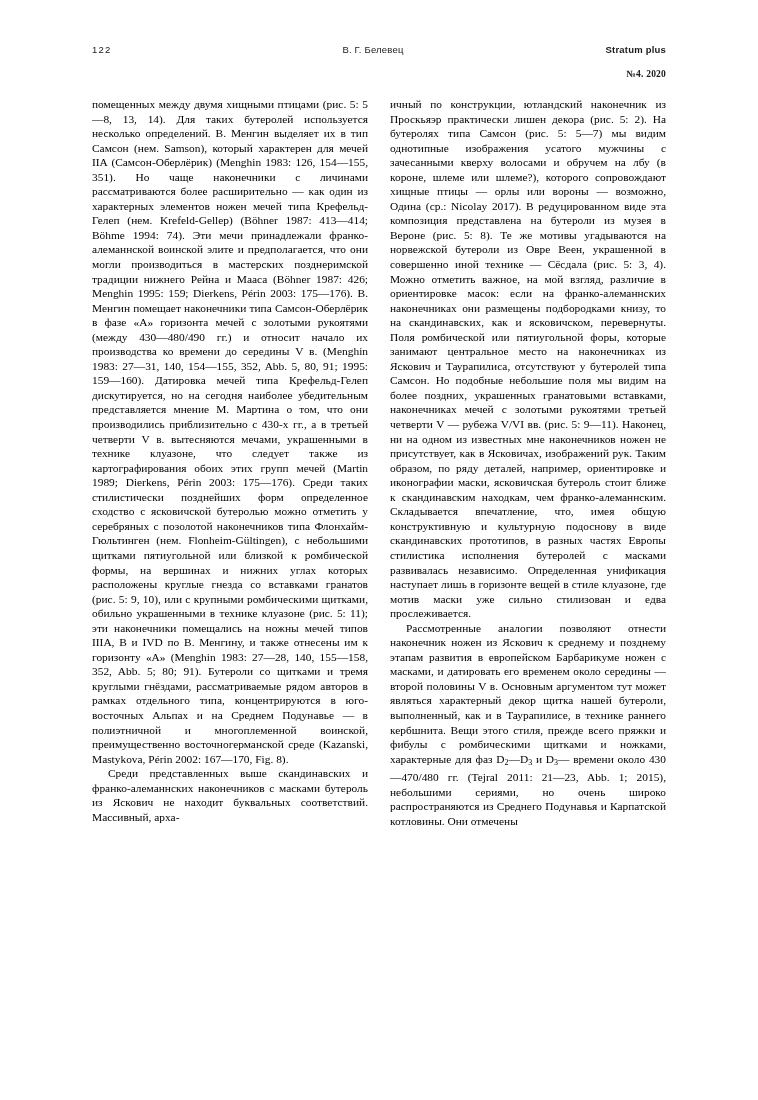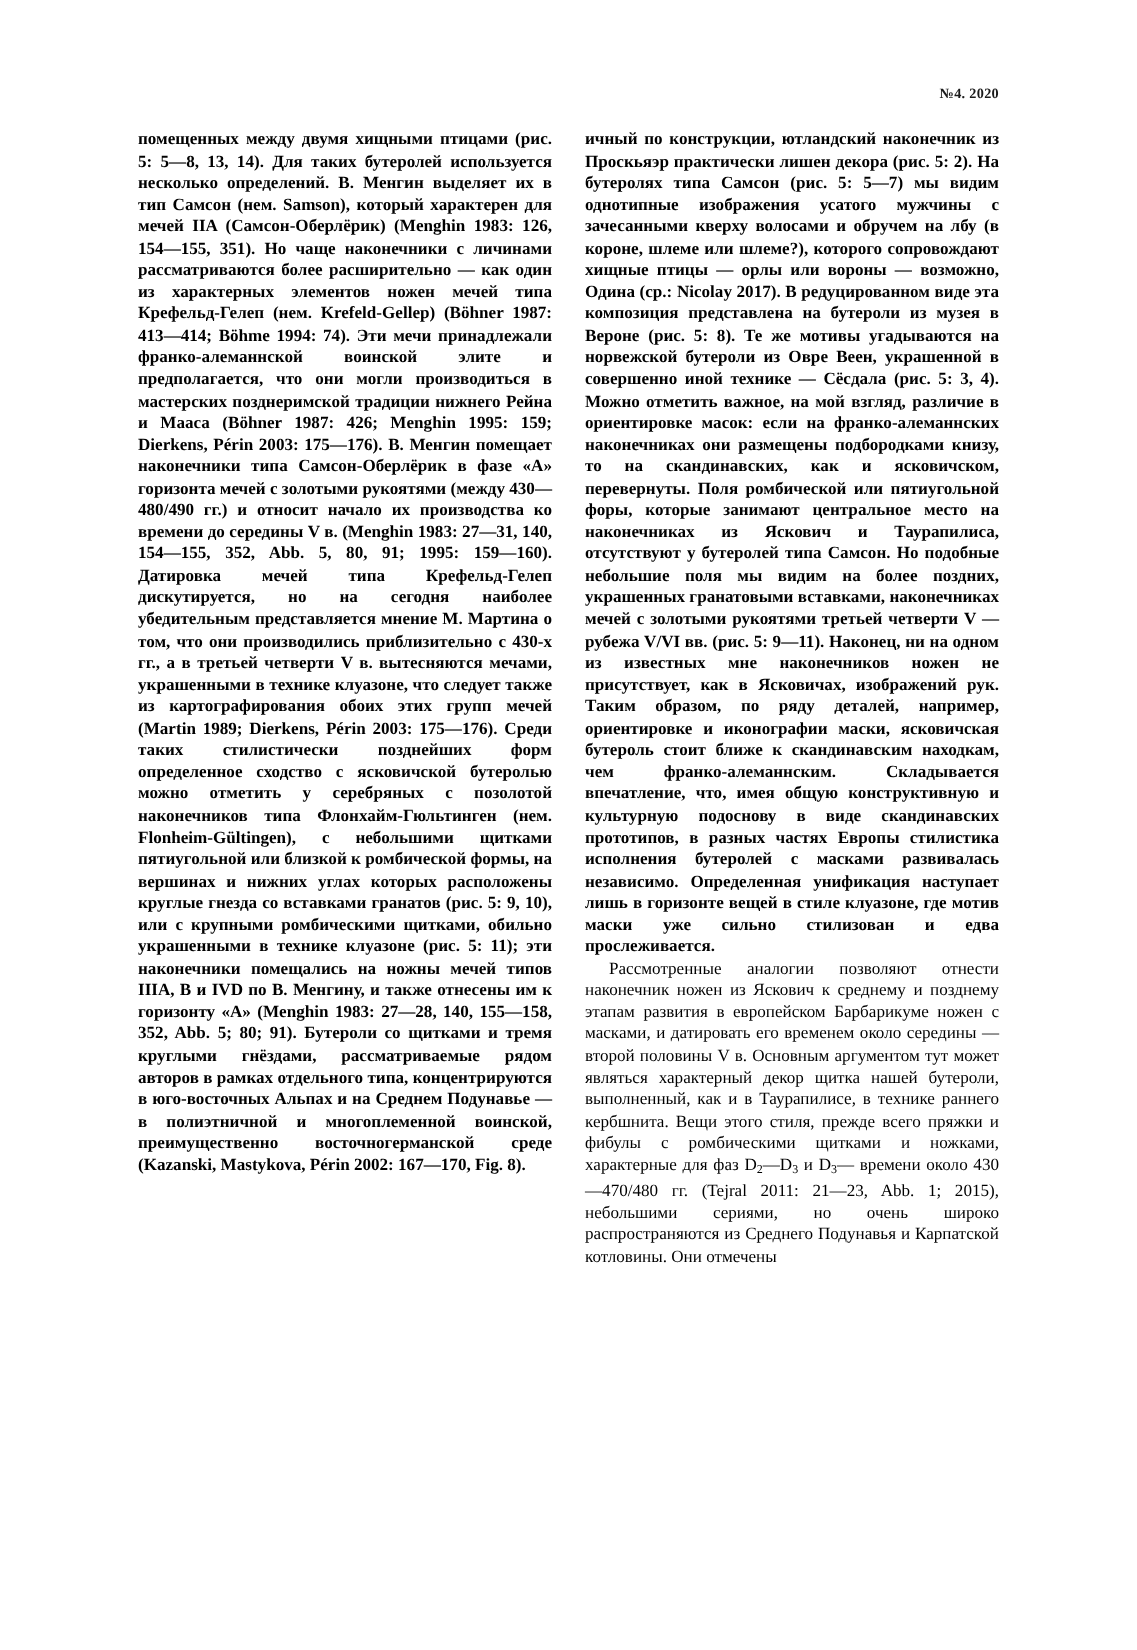--- a/index.html
+++ b/index.html
@@ -71,38 +71,43 @@
     font-size: 11.4px;
     line-height: 14.55px;
     text-align: justify;
     text-justify: inter-word;
     hyphens: manual;
     text-indent: 16px;
     color: #000;
   }
   p.body-text.cont {
     text-indent: 0;
-    font-weight: bold;
   }
   sub {
     font-size: 8px;
     vertical-align: -2px;
   }
 </style>
 </head>
 <body>
 
 <div class="page">
 
+  <div class="header-row">
+    <div class="header-page-number">122</div>
+    <div class="header-author">В. Г. Белевец</div>
+    <div class="header-journal">Stratum plus</div>
+  </div>
 
   <div class="header-issue">№4. 2020</div>
 
   <div class="columns">
     <div class="col">
       <p class="body-text cont">помещенных между двумя хищными птицами (рис. 5: 5—8, 13, 14). Для таких бутеролей используется несколько определений. В. Менгин выделяет их в тип Самсон (нем. Samson), который характерен для мечей IIA (Самсон-Оберлёрик) (Menghin 1983: 126, 154—155, 351). Но чаще наконечники с личинами рассматриваются более расширительно — как один из характерных элементов ножен мечей типа Крефельд-Гелеп (нем. Krefeld-Gellep) (Böhner 1987: 413—414; Böhme 1994: 74). Эти мечи принадлежали франко-алеманнской воинской элите и предполагается, что они могли производиться в мастерских позднеримской традиции нижнего Рейна и Мааса (Böhner 1987: 426; Menghin 1995: 159; Dierkens, Périn 2003: 175—176). В. Менгин помещает наконечники типа Самсон-Оберлёрик в фазе «А» горизонта мечей с золотыми рукоятями (между 430—480/490 гг.) и относит начало их производства ко времени до середины V в. (Menghin 1983: 27—31, 140, 154—155, 352, Abb. 5, 80, 91; 1995: 159—160). Датировка мечей типа Крефельд-Гелеп дискутируется, но на сегодня наиболее убедительным представляется мнение М. Мартина о том, что они производились приблизительно с 430-х гг., а в третьей четверти V в. вытесняются мечами, украшенными в технике клуазоне, что следует также из картографирования обоих этих групп мечей (Martin 1989; Dierkens, Périn 2003: 175—176). Среди таких стилистически позднейших форм определенное сходство с ясковичской бутеролью можно отметить у серебряных с позолотой наконечников типа Флонхайм-Гюльтинген (нем. Flonheim-Gültingen), с небольшими щитками пятиугольной или близкой к ромбической формы, на вершинах и нижних углах которых расположены круглые гнезда со вставками гранатов (рис. 5: 9, 10), или с крупными ромбическими щитками, обильно украшенными в технике клуазоне (рис. 5: 11); эти наконечники помещались на ножны мечей типов IIIА, B и IVD по В. Менгину, и также отнесены им к горизонту «А» (Menghin 1983: 27—28, 140, 155—158, 352, Abb. 5; 80; 91). Бутероли со щитками и тремя круглыми гнёздами, рассматриваемые рядом авторов в рамках отдельного типа, концентрируются в юго-восточных Альпах и на Среднем Подунавье — в полиэтничной и многоплеменной воинской, преимущественно восточногерманской среде (Kazanski, Mastykova, Périn 2002: 167—170, Fig. 8).</p>
+      <p class="body-text">Среди представленных выше скандинавских и франко-алеманнских наконечников с масками бутероль из Яскович не находит буквальных соответствий. Массивный, арха-</p>
     </div>
     <div class="col">
       <p class="body-text cont">ичный по конструкции, ютландский наконечник из Проскьяэр практически лишен декора (рис. 5: 2). На бутеролях типа Самсон (рис. 5: 5—7) мы видим однотипные изображения усатого мужчины с зачесанными кверху волосами и обручем на лбу (в короне, шлеме или шлеме?), которого сопровождают хищные птицы — орлы или вороны — возможно, Одина (ср.: Nicolay 2017). В редуцированном виде эта композиция представлена на бутероли из музея в Вероне (рис. 5: 8). Те же мотивы угадываются на норвежской бутероли из Овре Веен, украшенной в совершенно иной технике — Сёсдала (рис. 5: 3, 4). Можно отметить важное, на мой взгляд, различие в ориентировке масок: если на франко-алеманнских наконечниках они размещены подбородками книзу, то на скандинавских, как и ясковичском, перевернуты. Поля ромбической или пятиугольной форы, которые занимают центральное место на наконечниках из Яскович и Таурапилиса, отсутствуют у бутеролей типа Самсон. Но подобные небольшие поля мы видим на более поздних, украшенных гранатовыми вставками, наконечниках мечей с золотыми рукоятями третьей четверти V — рубежа V/VI вв. (рис. 5: 9—11). Наконец, ни на одном из известных мне наконечников ножен не присутствует, как в Ясковичах, изображений рук. Таким образом, по ряду деталей, например, ориентировке и иконографии маски, ясковичская бутероль стоит ближе к скандинавским находкам, чем франко-алеманнским. Складывается впечатление, что, имея общую конструктивную и культурную подоснову в виде скандинавских прототипов, в разных частях Европы стилистика исполнения бутеролей с масками развивалась независимо. Определенная унификация наступает лишь в горизонте вещей в стиле клуазоне, где мотив маски уже сильно стилизован и едва прослеживается.</p>
       <p class="body-text">Рассмотренные аналогии позволяют отнести наконечник ножен из Яскович к среднему и позднему этапам развития в европейском Барбарикуме ножен с масками, и датировать его временем около середины — второй половины V в. Основным аргументом тут может являться характерный декор щитка нашей бутероли, выполненный, как и в Таурапилисе, в технике раннего кербшнита. Вещи этого стиля, прежде всего пряжки и фибулы с ромбическими щитками и ножками, характерные для фаз D<sub>2</sub>—D<sub>3</sub> и D<sub>3</sub>— времени около 430—470/480 гг. (Tejral 2011: 21—23, Abb. 1; 2015), небольшими сериями, но очень широко распространяются из Среднего Подунавья и Карпатской котловины. Они отмечены</p>
     </div>
   </div>
 
 </div>
 
 </body></html>

